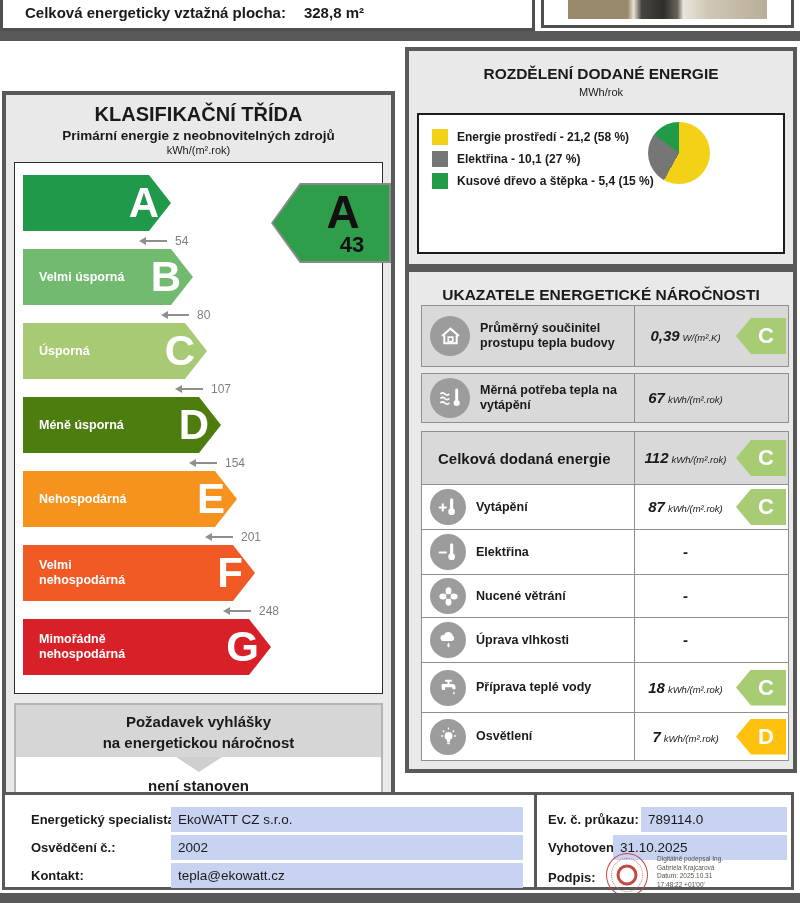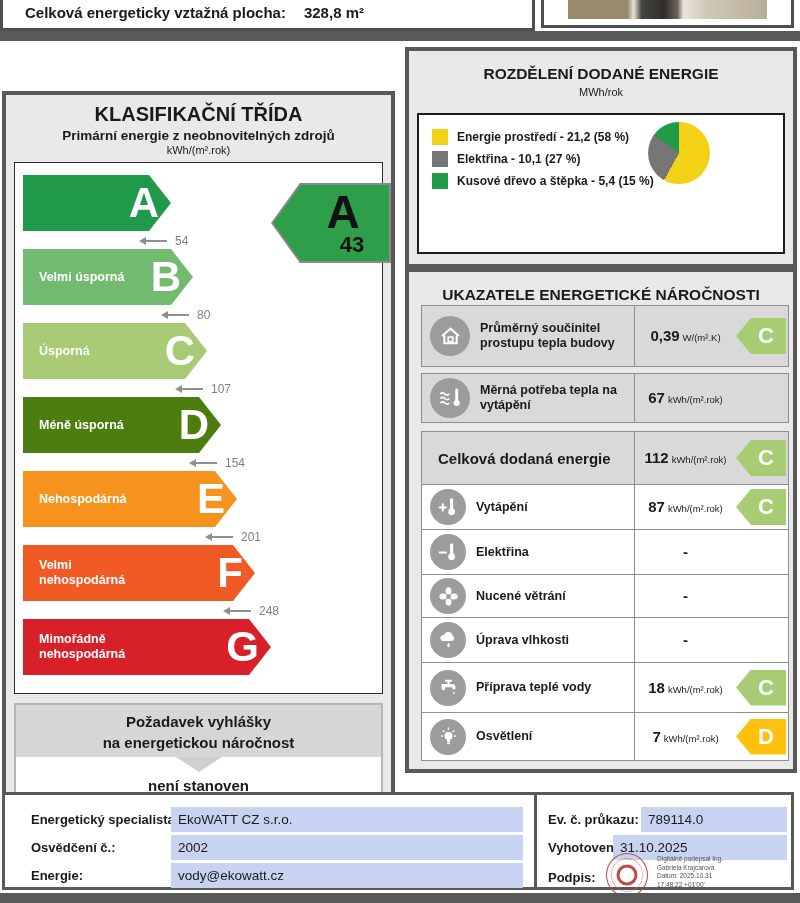--- a/index.html
+++ b/index.html
@@ -97,21 +97,21 @@
   .t-row:first-child{border-top:none;}
   .h52{height:52px;}.h45{height:45px;}.h43{height:43px;}.h50{height:50px;}.h48{height:48px;}
   .t-row.gray{background:#d9d9d9;}
   .cell-l{flex:1;display:flex;align-items:center;padding-left:8px;box-sizing:border-box;}
   .cell-r{width:154px;border-left:1px solid #8f8f8f;display:flex;align-items:center;box-sizing:border-box;}
   .icon-circle{width:40px;height:40px;flex:0 0 40px;border-radius:50%;background:#9c9c9c;
                display:flex;align-items:center;justify-content:center;margin-right:10px;}
   .sm36 .icon-circle{width:36px;height:36px;flex:0 0 36px;}
   .ind-label{font-weight:bold;font-size:12.5px;line-height:15px;max-width:152px;}
   .total-label{font-weight:bold;font-size:15px;padding-left:8px;}
-  .val{flex:1;text-align:center;}
+  .val{flex:1;text-align:center;font-style:italic;}
   .num{font-weight:bold;font-size:15px;}
   .unit{font-size:9.5px;margin-left:3px;}
   .arrow-slot{width:52px;height:36px;display:flex;align-items:center;}
   .class-arrow{width:50px;height:36px;color:#fff;font-weight:bold;font-size:22px;
                display:flex;align-items:center;justify-content:center;padding-left:10px;
                box-sizing:border-box;
                clip-path:polygon(0 50%,30% 0,100% 0,100% 100%,30% 100%);}
   .ca-c{background:#a8cc74;}
   .ca-d{background:#fdc10e;}
 
@@ -456,22 +456,22 @@
     </div>
   </div>
 
   <div class="footer-box">
     <div class="f-divider"></div>
 
     <div class="f-label fl-0">Energetický specialista:</div>
     <div class="f-field ff-0">EkoWATT CZ s.r.o.</div>
     <div class="f-label fl-1">Osvědčení č.:</div>
     <div class="f-field ff-1">2002</div>
-    <div class="f-label fl-2">Energie:</div>
-    <div class="f-field ff-2">vody@ekowatt.cz</div>
+    <div class="f-label fl-2">Kontakt:</div>
+    <div class="f-field ff-2">tepla@ekowatt.cz</div>
 
     <div class="f-label fr-0">Ev. č. průkazu:</div>
     <div class="f-field ffr-0">789114.0</div>
     <div class="f-label fr-1">Vyhotoveno dne:</div>
     <div class="f-field ffr-1">31.10.2025</div>
     <div class="f-label fr-2">Podpis:</div>
   </div>
 
   <div class="stamp"></div>
   <div class="signature">

